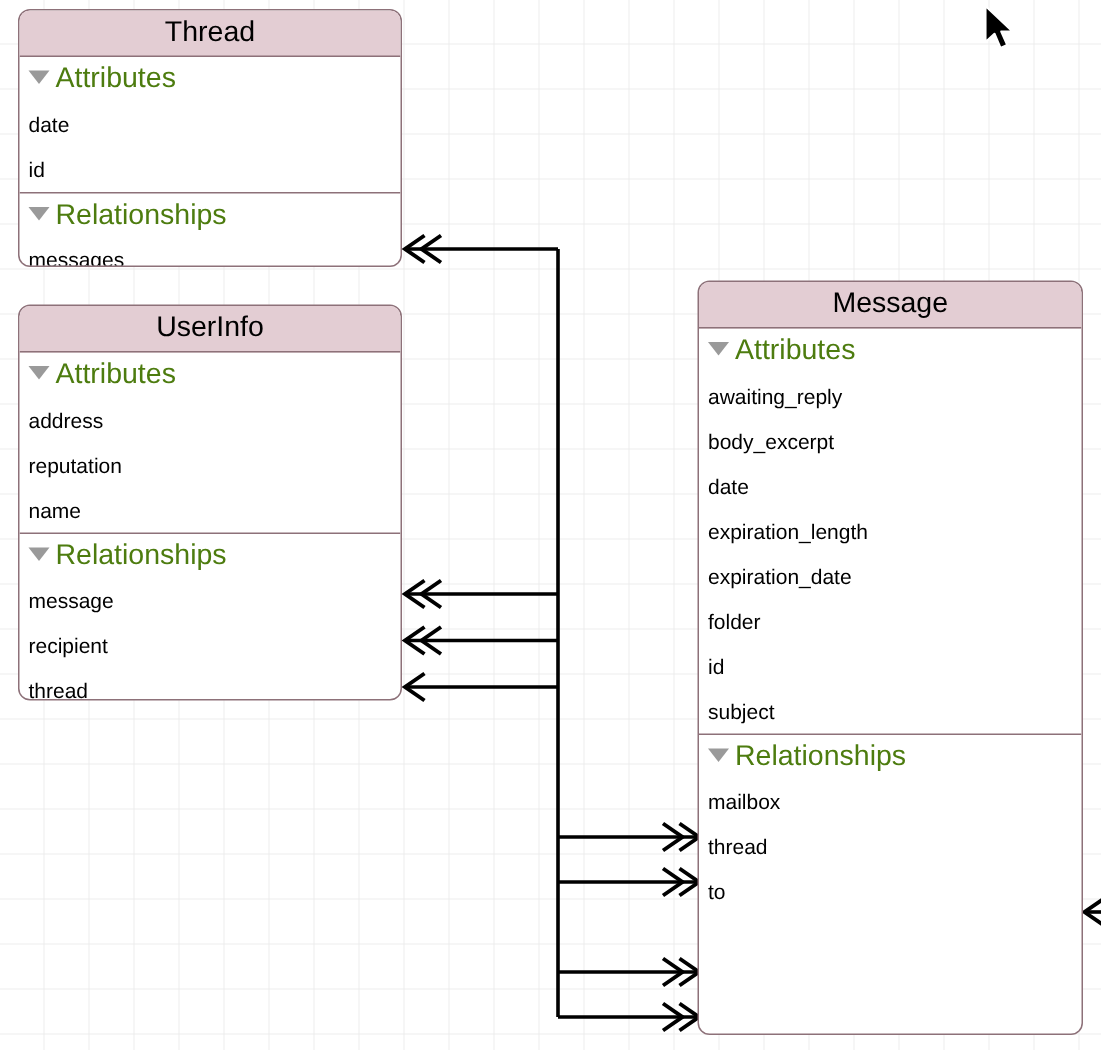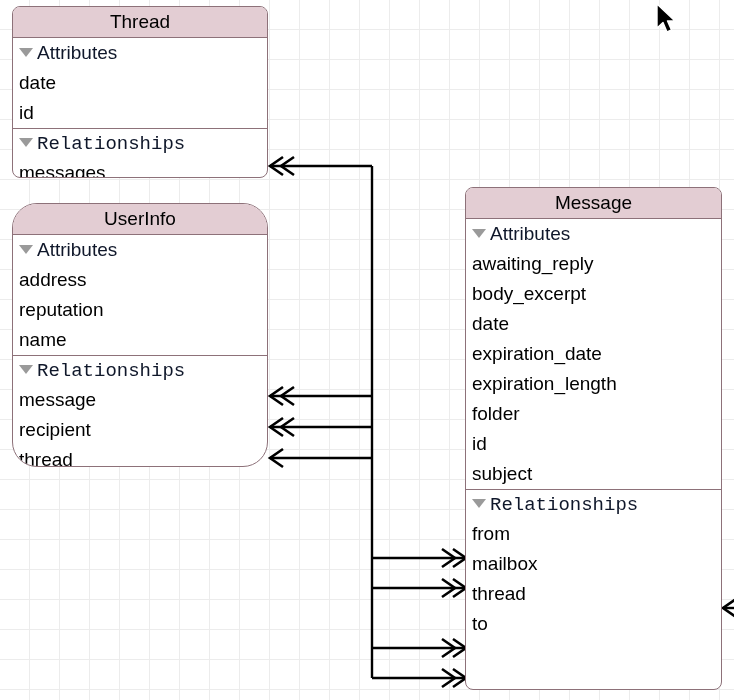--- a/index.html
+++ b/index.html
@@ -40,42 +40,41 @@
     line-height:30px;
     height:31px;
     color:#000000;
     font-weight:normal;
   }
   .section-header {
     height:30px;
     line-height:30px;
     font-size:19px;
     padding-left:6px;
-    color:#0f172a;
+    color:#4d7c0f;
     white-space:nowrap;
   }
   .section-header.divided {
     border-top:1px solid #8d7179;
-    font-family:Liberation Mono, monospace;
   }
   .tri {
     display:inline-block;
     width:0; height:0;
     border-left:7px solid transparent;
     border-right:7px solid transparent;
     border-top:9px solid #9a9a9a;
     vertical-align:middle;
     margin-right:4px;
     position:relative;
     top:-1px;
   }
   .row {
     height:30px;
     line-height:30px;
-    font-size:19px;
+    font-size:14px;
     padding-left:6px;
     color:#000000;
     white-space:nowrap;
   }
   #cursor { position:absolute; z-index:50; pointer-events:none; }
 </style>
 </head>
 <body>
 
 <div id="canvas">
@@ -119,44 +118,43 @@
     </svg>
 
   <div class="entity" style="left: 12px; top: 6px; width: 256px; height: 172px;">
       <div class="entity-header">Thread</div>
       <div class="section-header"><span class="tri"></span><span>Attributes</span></div>
       <div class="row">date</div>
       <div class="row">id</div>
       <div class="section-header divided"><span class="tri"></span><span>Relationships</span></div>
       <div class="row">messages</div>
     </div>
-    <div class="entity" style="left: 12px; top: 203px; width: 256px; height: 264px; border-radius: 25px;">
+    <div class="entity" style="left: 12px; top: 203px; width: 256px; height: 264px;">
       <div class="entity-header">UserInfo</div>
       <div class="section-header"><span class="tri"></span><span>Attributes</span></div>
       <div class="row">address</div>
       <div class="row">reputation</div>
       <div class="row">name</div>
       <div class="section-header divided"><span class="tri"></span><span>Relationships</span></div>
       <div class="row">message</div>
       <div class="row">recipient</div>
       <div class="row">thread</div>
     </div>
     <div class="entity" style="left: 465px; top: 187px; width: 257px; height: 503px;">
       <div class="entity-header">Message</div>
       <div class="section-header"><span class="tri"></span><span>Attributes</span></div>
       <div class="row">awaiting_reply</div>
       <div class="row">body_excerpt</div>
       <div class="row">date</div>
+      <div class="row">expiration_length</div>
       <div class="row">expiration_date</div>
-      <div class="row">expiration_length</div>
       <div class="row">folder</div>
       <div class="row">id</div>
       <div class="row">subject</div>
       <div class="section-header divided"><span class="tri"></span><span>Relationships</span></div>
-      <div class="row">from</div>
       <div class="row">mailbox</div>
       <div class="row">thread</div>
       <div class="row">to</div>
     </div>
     <svg id="cursor" width="24" height="34" viewBox="0 0 24 34" style="left:655px; top:3px;">
     <path d="M2,1 L2,25 L8,19.5 L12,29 L16.5,27 L12.5,18 L20,18 Z" fill="#000000" stroke="#ffffff" stroke-width="1.4" stroke-linejoin="round"></path>
   </svg>
 </div>
 
 </body></html>

